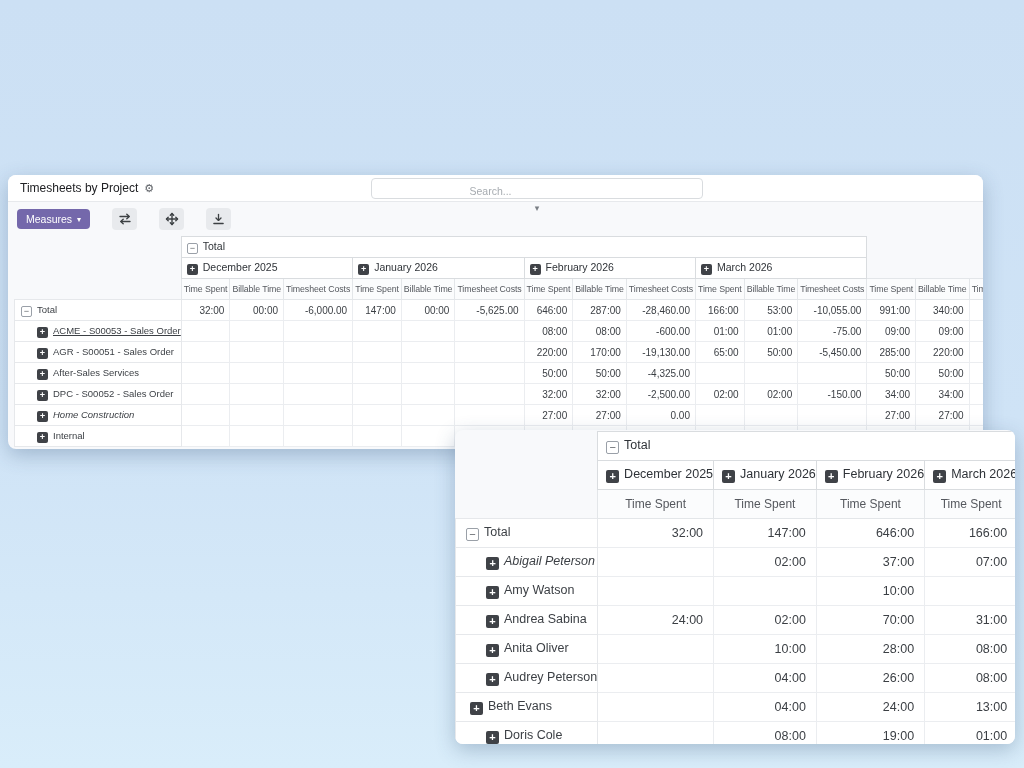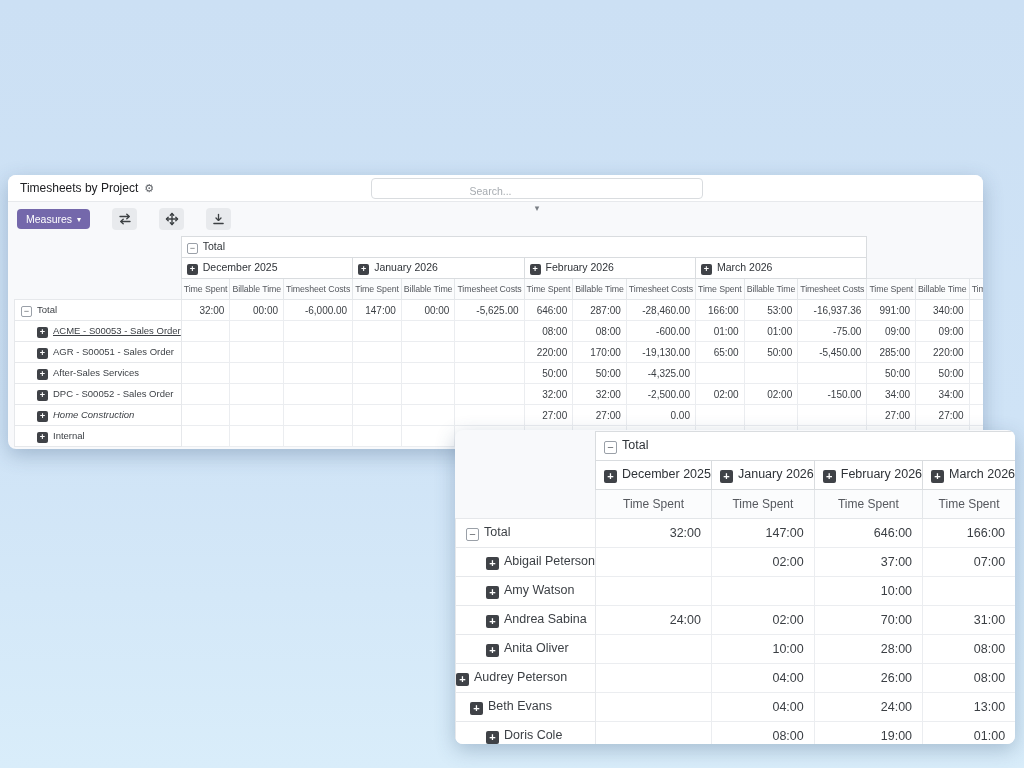--- a/index.html
+++ b/index.html
@@ -196,21 +196,21 @@
           <td class="val">00:00</td>
           <td class="val">-6,000.00</td>
           <td class="val">147:00</td>
           <td class="val">00:00</td>
           <td class="val">-5,625.00</td>
           <td class="val">646:00</td>
           <td class="val">287:00</td>
           <td class="val">-28,460.00</td>
           <td class="val">166:00</td>
           <td class="val">53:00</td>
-          <td class="val">-16,937.36</td>
+          <td class="val">-10,055.00</td>
           <td class="val">991:00</td>
           <td class="val">340:00</td>
           <td class="val">-58,260.00</td>
         </tr>
         <tr>
           <th class="rowlabel" style="padding-left: 22px; text-decoration: underline;"><span class="sq sq-plus">+</span>ACME - S00053 - Sales Order</th>
           <td class="val"></td>
           <td class="val"></td>
           <td class="val"></td>
           <td class="val"></td>
@@ -351,21 +351,21 @@
       </thead>
       <tbody>
         <tr>
           <th class="rowlabel" style="padding-left: 10px;"><span class="sq sq-minus">−</span>Total</th>
           <td class="val">32:00</td>
           <td class="val">147:00</td>
           <td class="val">646:00</td>
           <td class="val">166:00</td>
         </tr>
         <tr>
-          <th class="rowlabel" style="padding-left: 30px;"><span class="sq sq-plus">+</span>Abigail Peterson</th>
+          <th class="rowlabel" style="padding-left: 30px; font-style: italic;"><span class="sq sq-plus">+</span>Abigail Peterson</th>
           <td class="val"></td>
           <td class="val">02:00</td>
           <td class="val">37:00</td>
           <td class="val">07:00</td>
         </tr>
         <tr>
           <th class="rowlabel" style="padding-left: 30px;"><span class="sq sq-plus">+</span>Amy Watson</th>
           <td class="val"></td>
           <td class="val"></td>
           <td class="val">10:00</td>
@@ -379,21 +379,21 @@
           <td class="val">31:00</td>
         </tr>
         <tr>
           <th class="rowlabel" style="padding-left: 30px; margin-top: 11px;"><span class="sq sq-plus">+</span>Anita Oliver</th>
           <td class="val"></td>
           <td class="val">10:00</td>
           <td class="val">28:00</td>
           <td class="val">08:00</td>
         </tr>
         <tr>
-          <th class="rowlabel" style=""><span class="sq sq-plus">+</span>Audrey Peterson</th>
+          <th class="rowlabel" style="padding-left: 30px;"><span class="sq sq-plus">+</span>Audrey Peterson</th>
           <td class="val"></td>
           <td class="val">04:00</td>
           <td class="val">26:00</td>
           <td class="val">08:00</td>
         </tr>
         <tr>
           <th class="rowlabel" style="padding-left: 14px;"><span class="sq sq-plus">+</span>Beth Evans</th>
           <td class="val"></td>
           <td class="val">04:00</td>
           <td class="val">24:00</td>

